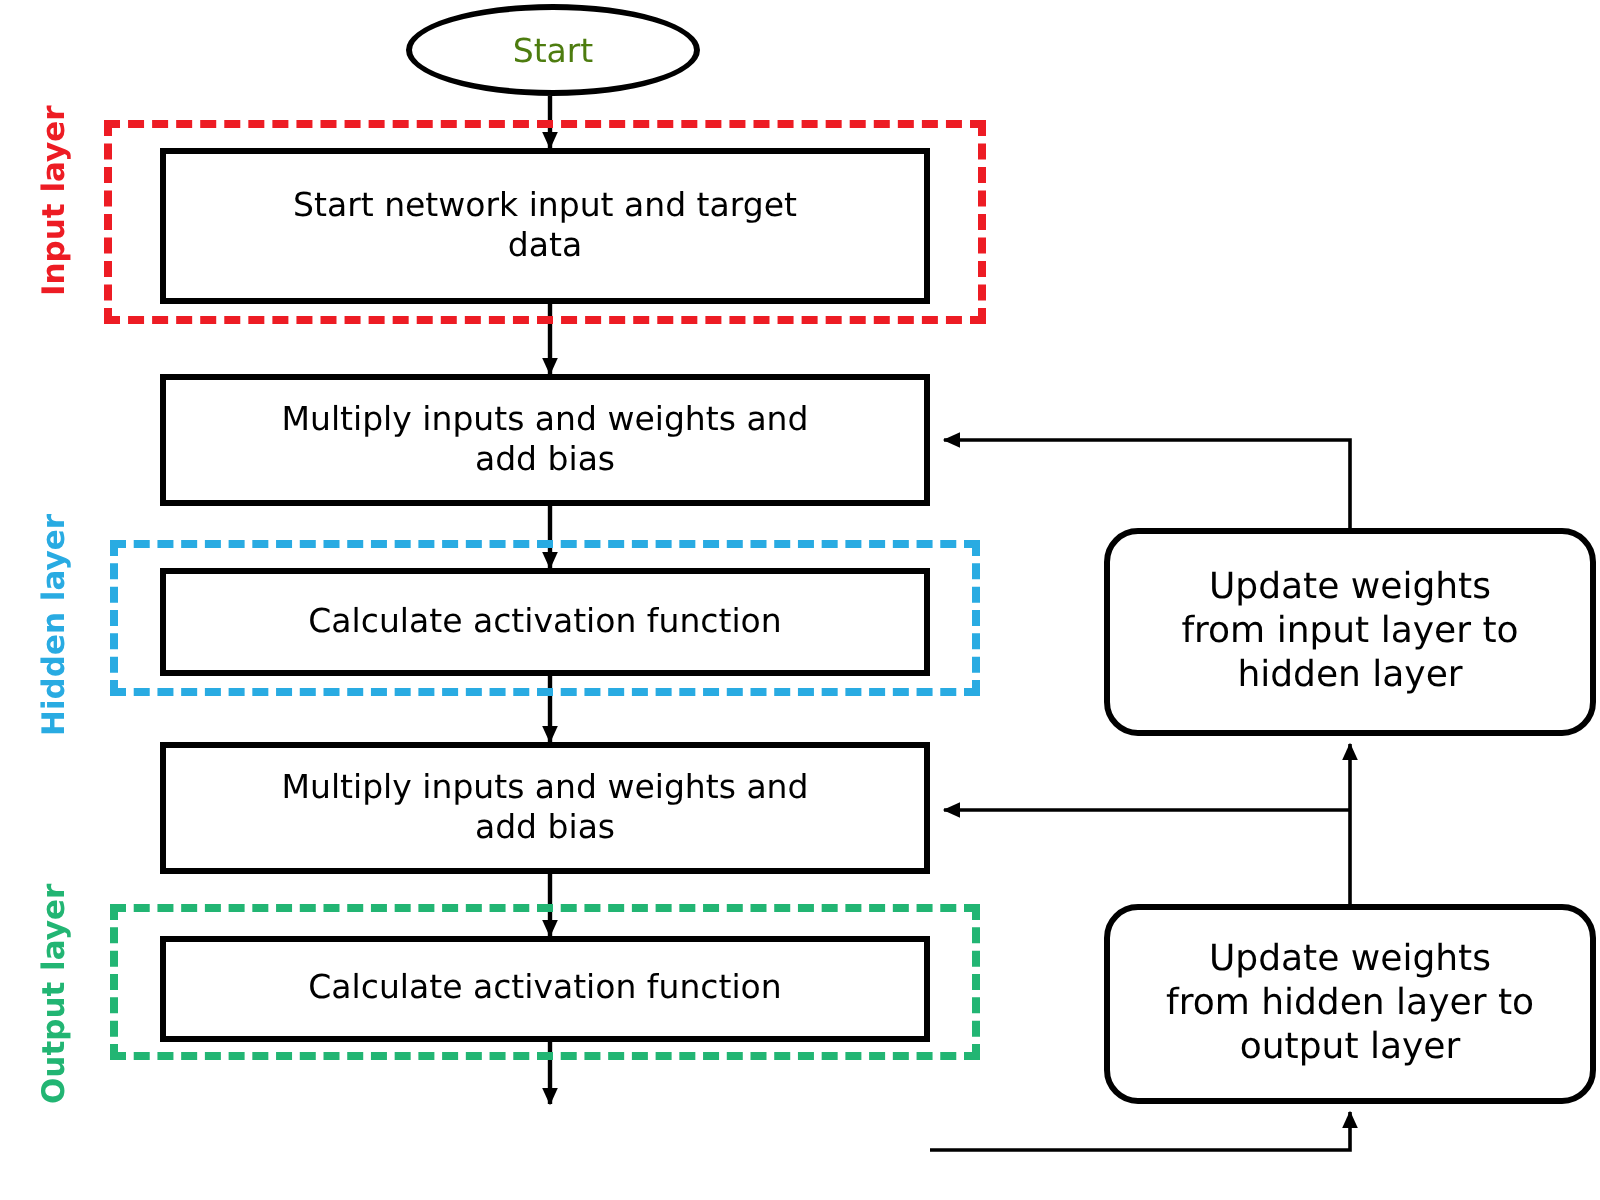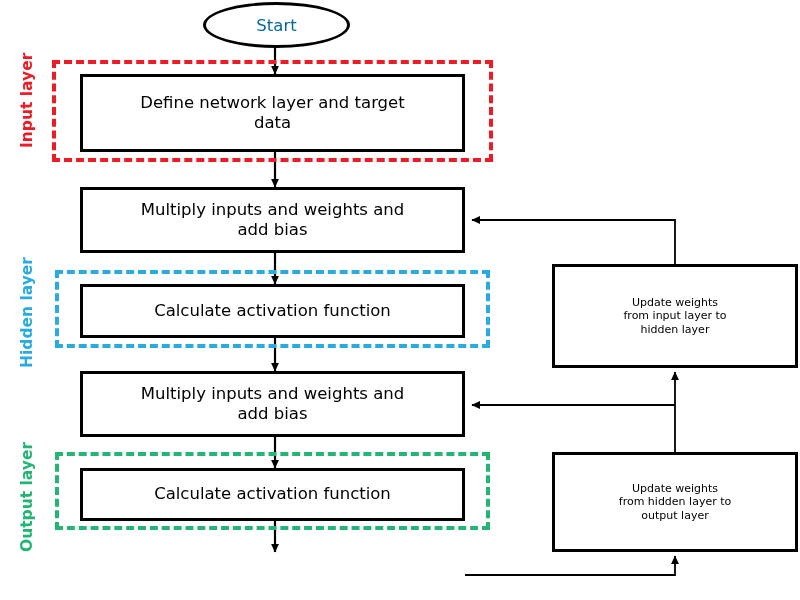--- a/index.html
+++ b/index.html
@@ -37,33 +37,34 @@
   }
   .node-text {
     display: block;
     padding: 0 6px;
     white-space: pre-line;
   }
   .proc-main {
     font-size: 16.5px;
   }
   .proc-side {
-    font-size: 11px;
+    font-size: 18px;
+    border-radius: 17px;
   }
   .terminator {
     position: absolute;
     box-sizing: border-box;
     background: #ffffff;
     border: 3px solid #000000;
     border-radius: 50%;
     display: flex;
     align-items: center;
     justify-content: center;
     font-size: 16.5px;
-    color: #0369a1;
+    color: #4d7c0f;
     z-index: 3;
   }
   .group-box {
     position: absolute;
     box-sizing: border-box;
     background: transparent;
     z-index: 2;
   }
   .layer-label {
     position: absolute;
@@ -109,21 +110,21 @@
 
   <div class="layer-label" style="left:18px; top:148px; color:#ED1C24;">Input layer</div>
   <div class="layer-label" style="left:18px; top:368px; color:#29ABE2;">Hidden layer</div>
   <div class="layer-label" style="left:18px; top:552px; color:#22B573;">Output layer</div>
 
   <div class="terminator" style="left:203px; top:2px; width:147px; height:46px;">
     <span class="node-text">Start</span>
   </div>
 
   <div class="node proc-main" style="left:80px; top:74px; width:385px; height:78px;">
-    <span class="node-text">Define network layer and target
+    <span class="node-text">Start network input and target
 data</span>
   </div>
 
   <div class="node proc-main" style="left:80px; top:187px; width:385px; height:66px;">
     <span class="node-text">Multiply inputs and weights and
 add bias</span>
   </div>
 
   <div class="node proc-main" style="left:80px; top:284px; width:385px; height:54px;">
     <span class="node-text">Calculate activation function</span>

